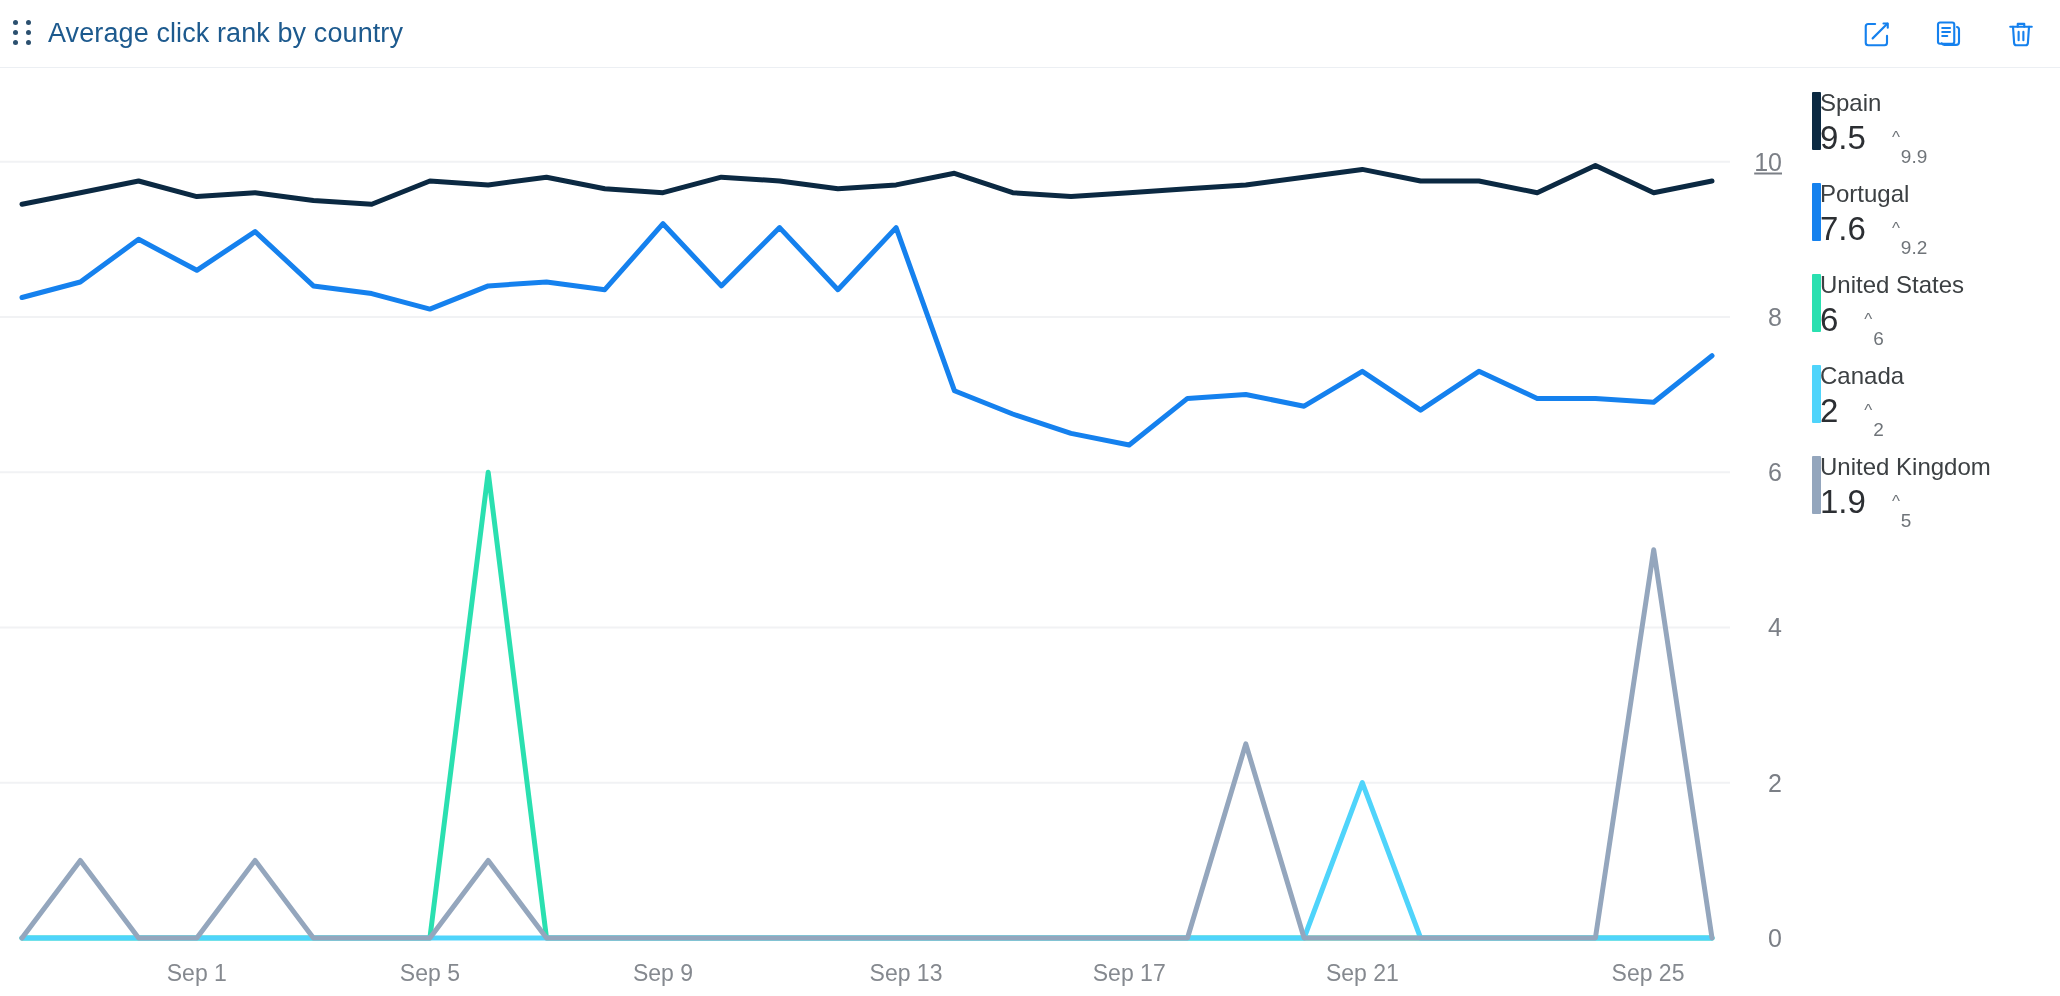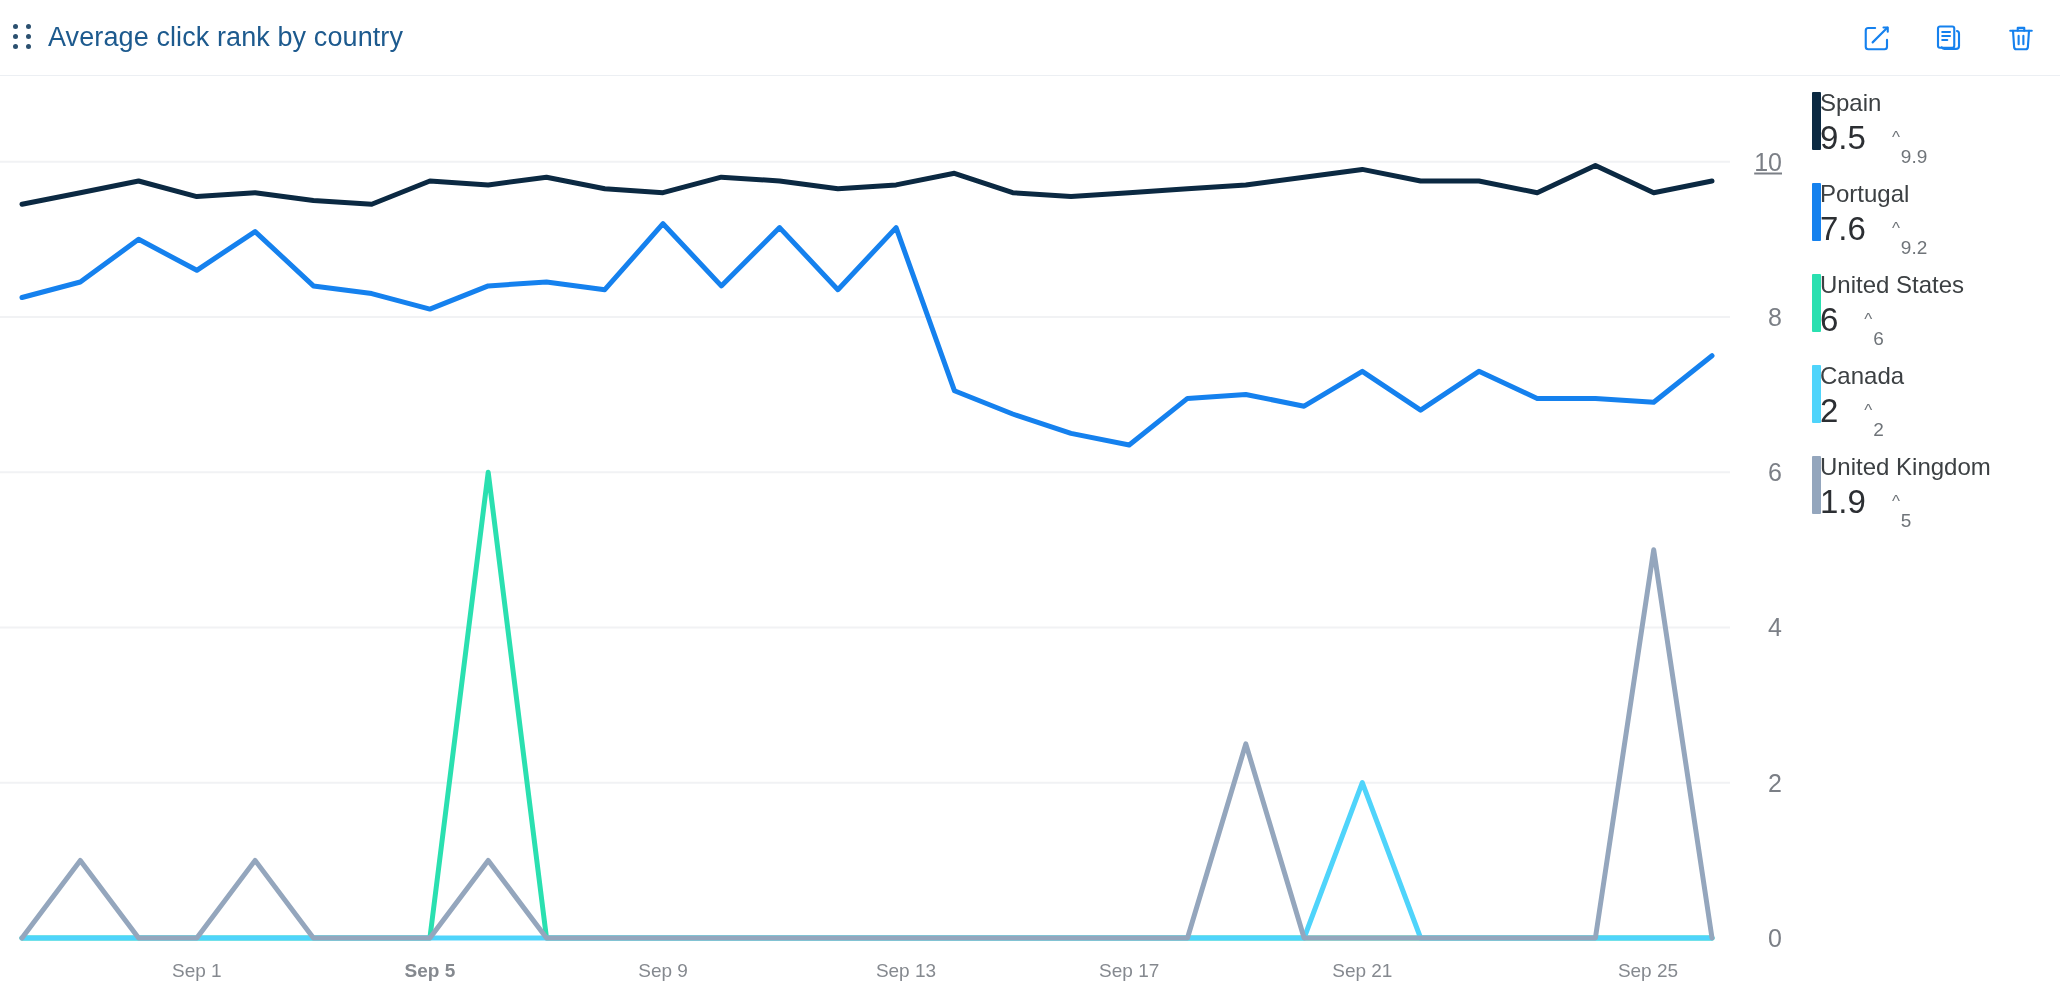--- a/index.html
+++ b/index.html
@@ -13,21 +13,21 @@
   #app {
     position: relative;
     width: 2060px; height: 996px;
     background: #ffffff;
   }
 
   
   .header {
     position: absolute;
     top: 0; left: 0;
-    width: 2060px; height: 76px;
+    width: 2060px; height: 68px;
     display: flex;
     align-items: center;
     border-bottom: 1px solid #eceff3;
     background: #ffffff;
   }
   .drag-handle {
     width: 22px; height: 30px;
     margin-left: 12px; margin-right: 14px;
     display: grid;
     grid-template-columns: 7px 7px;
@@ -93,21 +93,21 @@
   }
 
   .x-axis {
     position: absolute;
     left: 0; top: 862px;
     width: 1730px; height: 58px;
   }
   .x-tick {
     position: absolute;
     top: 22px;
-    font-size: 19px;
+    font-size: 23px;
     color: #85898f;
     transform: translateX(-50%);
     white-space: nowrap;
   }
 
   
   .legend {
     position: absolute;
     left: 1812px; top: 88px;
     width: 248px;
@@ -235,21 +235,21 @@
     <div class="y-axis" id="y-axis">
         <div class="y-tick" style="top: 862px;">0</div>
         <div class="y-tick" style="top: 706.727px;">2</div>
         <div class="y-tick" style="top: 551.455px;">4</div>
         <div class="y-tick" style="top: 396.182px;">6</div>
         <div class="y-tick" style="top: 240.909px;">8</div>
         <div class="y-tick" style="top: 85.6364px; text-decoration: underline;">10</div>
       </div>
     <div class="x-axis" id="x-axis">
         <div class="x-tick" style="left: 196.828px;">Sep 1</div>
-        <div class="x-tick" style="left: 429.931px; font-weight: bold;">Sep 5</div>
+        <div class="x-tick" style="left: 429.931px;">Sep 5</div>
         <div class="x-tick" style="left: 663.034px;">Sep 9</div>
         <div class="x-tick" style="left: 906px;">Sep 13</div>
         <div class="x-tick" style="left: 1129.24px;">Sep 17</div>
         <div class="x-tick" style="left: 1362.34px;">Sep 21</div>
         <div class="x-tick" style="left: 1648px;">Sep 25</div>
       </div>
   </div>
 
   <div class="legend" id="legend">
       <div class="legend-item">

